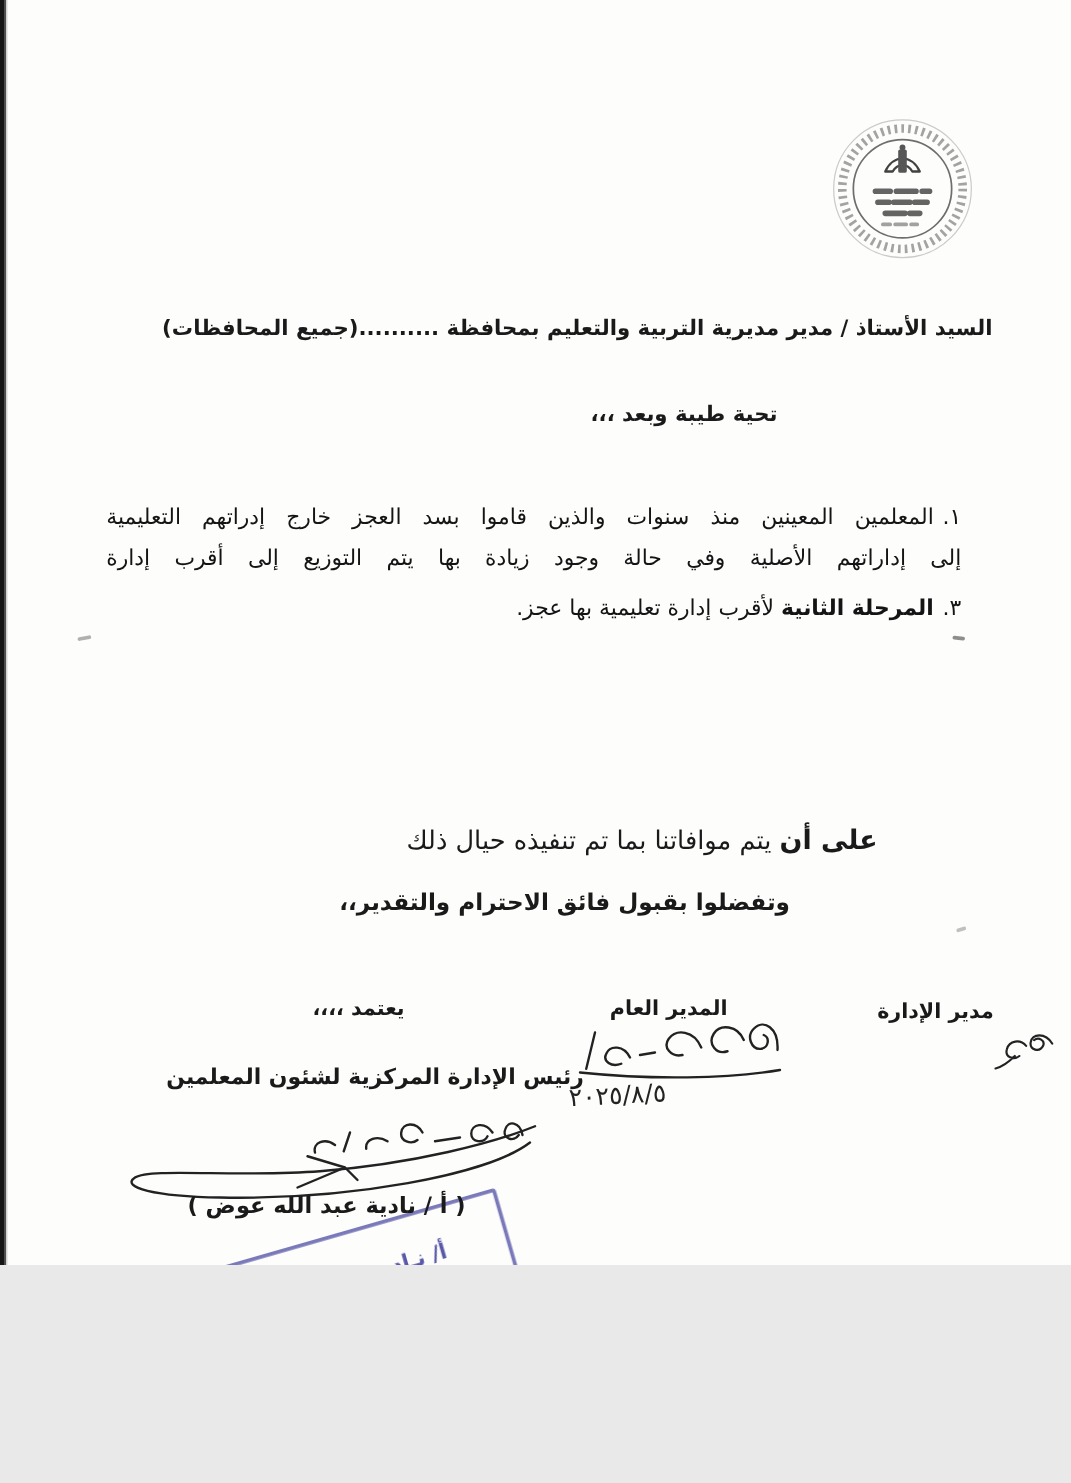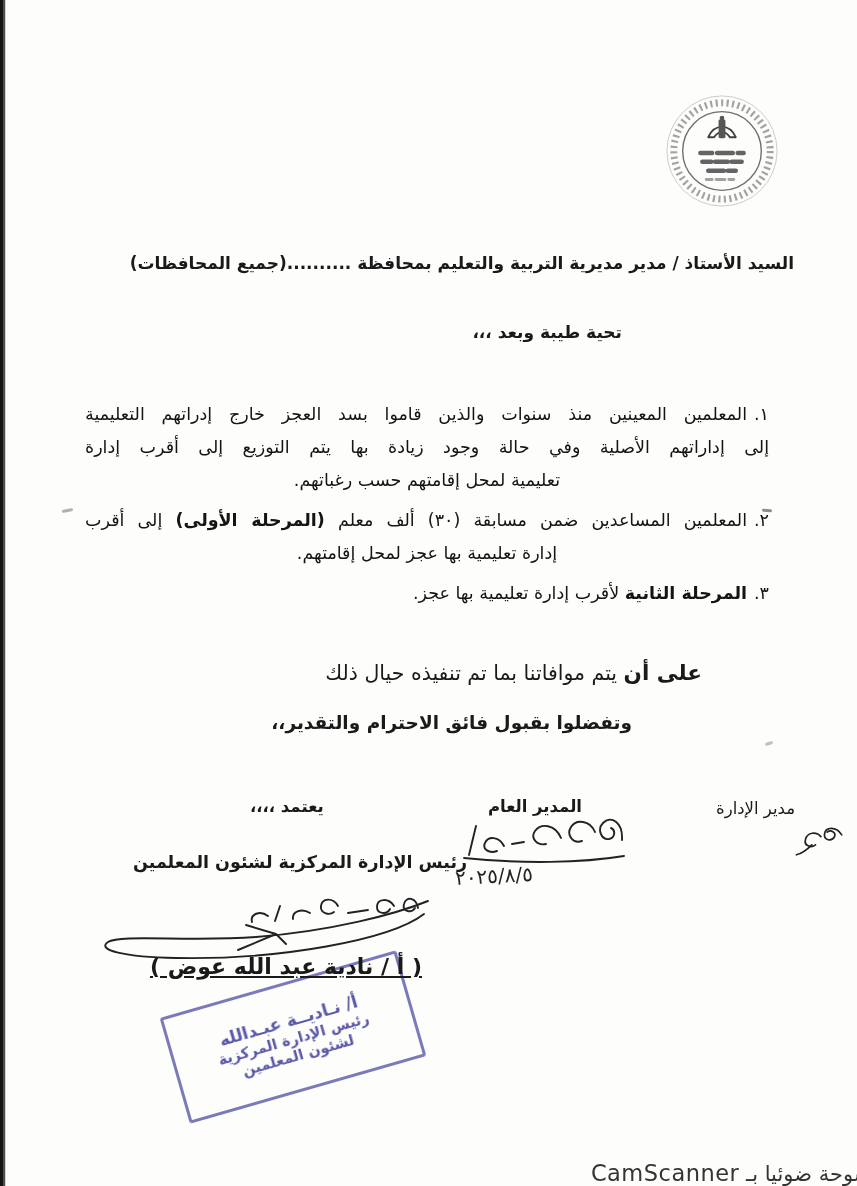--- a/index.html
+++ b/index.html
@@ -1,17 +1,17 @@
 <!DOCTYPE html>
 <html lang="ar" dir="rtl"><head>
 <meta charset="utf-8">
 <style>
   html,body{margin:0;padding:0;background:#e9e9e9;}
   .page{
-    position:relative;width:857px;height:1186px;margin:0 auto;
+    position:relative;width:857px;height:1012px;margin:0 auto;
     background:#fdfdfc;overflow:hidden;direction:rtl;
     font-family:"DejaVu Sans",sans-serif;color:#1a1a1a;
   }
   .abs{position:absolute;}
   .b{font-weight:bold;}
   
   .edge-left{left:0;top:0;width:6px;height:100%;
     background:linear-gradient(90deg,#151515 0 3px,#4e4e4e 3px 5px,rgba(90,90,90,.25) 5px 6px);}
   
   .seal{left:663px;top:92px;width:118px;height:118px;}
@@ -25,30 +25,30 @@
   .item{margin-bottom:7px;}
   .lj{text-align:justify;text-align-last:justify;}
   .lc{text-align:center;text-align-last:center;}
   .lr{text-align:center;text-align-last:right;}
   .num{margin-left:7px;}
   
   .closing{top:660px;right:155px;font-size:20.5px;white-space:nowrap;}
   .closing .b{font-size:21.5px;}
   .salutation{top:712px;right:225px;font-size:18.5px;font-weight:bold;white-space:nowrap;}
   
-  .sig-dept{top:799px;right:62px;font-size:16.5px;font-weight:normal;white-space:nowrap;}
+  .sig-dept{top:799px;right:62px;font-size:16.5px;font-weight:bold;white-space:nowrap;}
   .sig-gm{top:797px;right:275px;font-size:16.5px;font-weight:bold;white-space:nowrap;}
   .sig-approve{top:797px;left:250px;font-size:16.5px;font-weight:bold;white-space:nowrap;}
   .sig-hend{left:791px;top:820px;width:58px;height:46px;}
   .sig-hala{left:452px;top:806px;width:178px;height:62px;}
   .hand-date{left:455px;top:864px;font-size:20px;transform:rotate(-3deg);
     letter-spacing:1px;white-space:nowrap;color:#232323;}
   .approver-title{top:852px;left:133px;font-size:17.5px;font-weight:bold;white-space:nowrap;}
   .sig-nadia{left:80px;top:884px;width:356px;height:84px;z-index:2;}
-  .approver-name{top:954px;left:150px;font-size:22px;font-weight:bold;white-space:nowrap;z-index:3;text-decoration:underline;}
+  .approver-name{top:954px;left:150px;font-size:18px;font-weight:bold;white-space:nowrap;z-index:3;}
   
   .stamp{left:170px;top:982px;width:240px;height:104px;transform:rotate(-16deg);
     border:3px solid rgba(72,70,160,.72);border-radius:3px;z-index:2;
     display:flex;flex-direction:column;justify-content:center;gap:1px;text-align:center;
     color:rgba(72,70,160,.9);filter:blur(.3px);}
   .stamp .s1{font-size:17px;font-weight:bold;}
   .stamp .s2,.stamp .s3{font-size:14.5px;font-weight:bold;}
   
   .watermark{top:1160px;right:-52px;font-size:21px;color:#343434;white-space:nowrap;z-index:1;}
   .watermark .brand{font-size:22.5px;letter-spacing:.5px;}
@@ -85,25 +85,20 @@
     </g>
   </svg>
 
   <div class="abs recipient">السيد الأستاذ / مدير مديرية التربية والتعليم بمحافظة ..........(جميع المحافظات)</div>
   <div class="abs greeting">تحية طيبة وبعد ،،،</div>
 
   <div class="abs list">
     <div class="item">
       <div class="lj"><span class="num">١.</span><span>المعلمين المعينين منذ سنوات والذين قاموا بسد العجز خارج إدراتهم التعليمية</span></div>
       <div class="lj"><span>إلى إداراتهم الأصلية وفي حالة وجود زيادة بها يتم التوزيع إلى أقرب إدارة</span></div>
-      <div class="lc"><span>تعليمية لمحل إقامتهم حسب رغباتهم.</span></div>
-    </div>
-    <div class="item">
-      <div class="lj"><span class="num">٢.</span><span>المعلمين المساعدين ضمن مسابقة (٣٠) ألف معلم </span><span class="b">(المرحلة الأولى)</span><span> إلى أقرب</span></div>
-      <div class="lc"><span>إدارة تعليمية بها عجز لمحل إقامتهم.</span></div>
     </div>
     <div class="item">
       <div class="lr"><span class="num">٣.</span><span class="b">المرحلة الثانية</span><span> لأقرب إدارة تعليمية بها عجز.</span></div>
     </div>
   </div>
 
   <div class="abs closing"><span class="b">على أن</span><span> يتم موافاتنا بما تم تنفيذه حيال ذلك</span></div>
   <div class="abs salutation">وتفضلوا بقبول فائق الاحترام والتقدير،،</div>
 
   <div class="abs sig-dept">مدير الإدارة</div>

